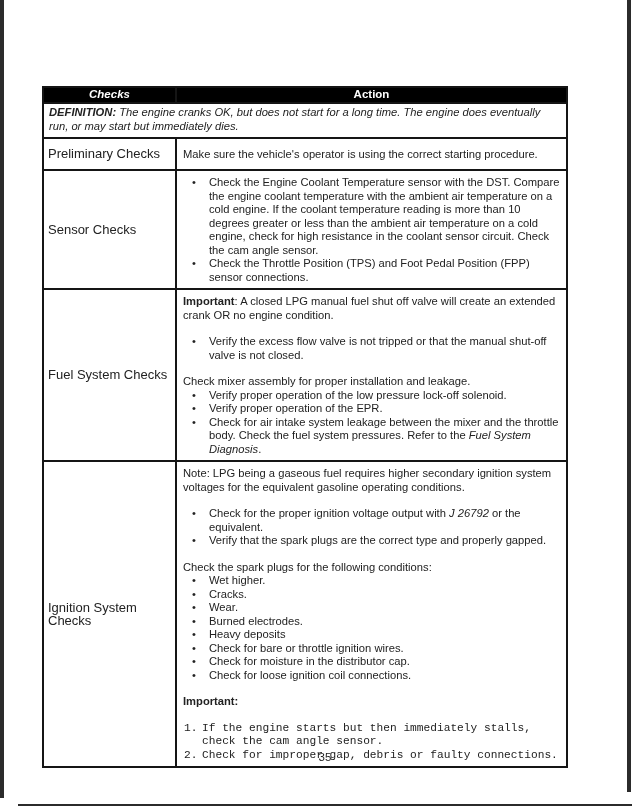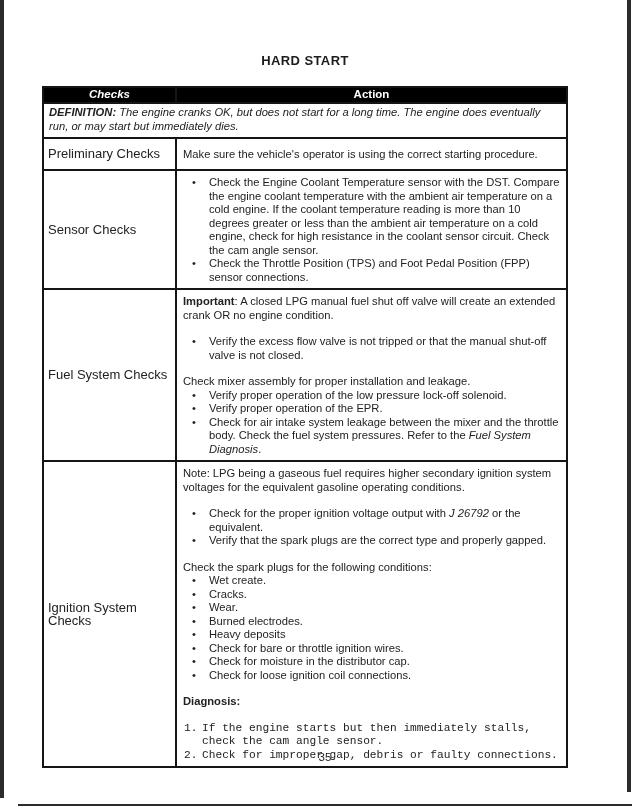--- a/index.html
+++ b/index.html
@@ -131,21 +131,20 @@
   }
 </style>
 </head>
 <body>
 
 <div class="page">
   <div class="edge edge-left"></div>
   <div class="edge edge-right"></div>
   <div class="edge edge-bottom"></div>
 
-  <h1 class="title">HARD START</h1>
 
   <table class="checks-table">
     <thead>
       <tr>
         <th class="col-checks">Checks</th>
         <th class="col-action">Action</th>
       </tr>
     </thead>
     <tbody id="table-body">
         <tr>
@@ -188,31 +187,31 @@
           <td class="action-cell">
             <div class="para"><span>Note: LPG being a gaseous fuel requires higher secondary ignition system voltages for the equivalent gasoline operating conditions.</span></div>
             <div class="spacer"></div>
             <ul class="bullets">
               <li><span>Check for the proper ignition voltage output with </span><span class="i">J 26792</span><span> or the equivalent.</span></li>
               <li><span>Verify that the spark plugs are the correct type and properly gapped.</span></li>
             </ul>
             <div class="spacer"></div>
             <div class="para"><span>Check the spark plugs for the following conditions:</span></div>
             <ul class="bullets">
-              <li><span>Wet create.</span></li>
+              <li><span>Wet higher.</span></li>
               <li><span>Cracks.</span></li>
               <li><span>Wear.</span></li>
               <li><span>Burned electrodes.</span></li>
               <li><span>Heavy deposits</span></li>
               <li><span>Check for bare or throttle ignition wires.</span></li>
               <li><span>Check for moisture in the distributor cap.</span></li>
               <li><span>Check for loose ignition coil connections.</span></li>
             </ul>
             <div class="spacer"></div>
-            <div class="para"><span class="b">Diagnosis:</span></div>
+            <div class="para"><span class="b">Important:</span></div>
             <div class="spacer"></div>
             <ol class="numbers">
               <li><span>If the engine starts but then immediately stalls, check the cam angle sensor.</span></li>
               <li><span>Check for improper gap, debris or faulty connections.</span></li>
             </ol>
           </td>
         </tr>
       </tbody>
   </table>
 

